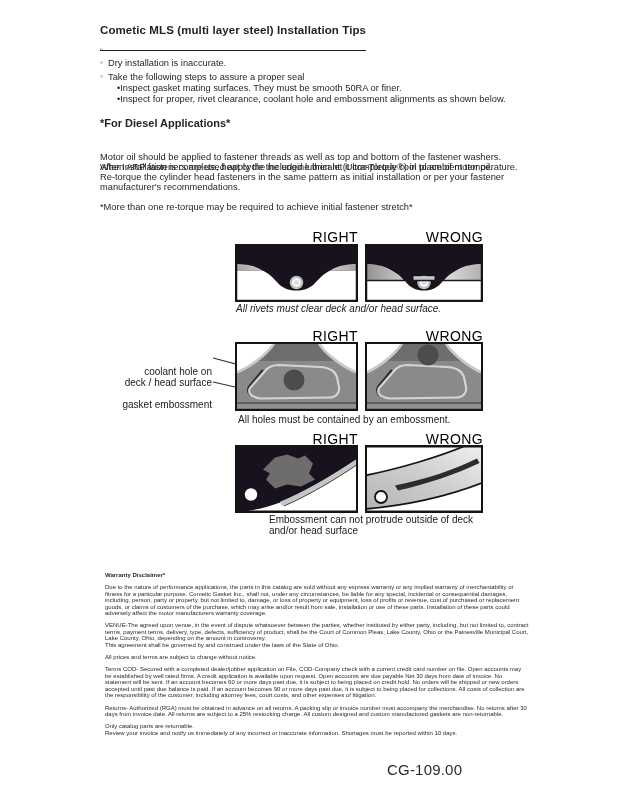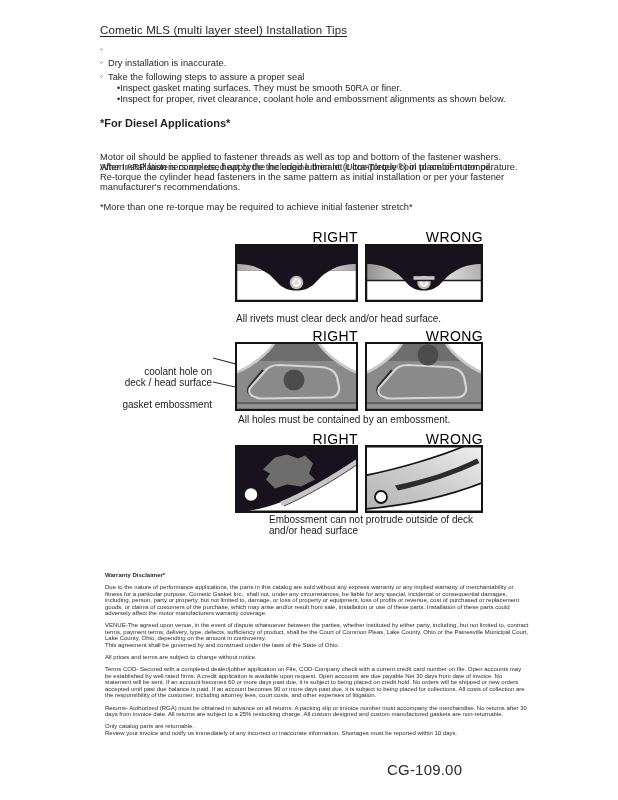--- a/index.html
+++ b/index.html
@@ -2,21 +2,21 @@
 <html><head>
 <meta charset="utf-8">
 <style>
   html,body{margin:0;padding:0;}
   body{background:#e8e8e8;font-family:"Liberation Sans","DejaVu Sans",sans-serif;}
   .page{position:relative;width:618px;height:800px;background:#ffffff;margin:0 auto;overflow:hidden;color:#231f20;}
 
   .abs{position:absolute;}
 
   
-  .title{left:100px;top:24px;font-size:11.5px;font-weight:normal;border-bottom:1.6px solid #231f20;padding-bottom:0;letter-spacing:.1px;}
+  .title{left:100px;top:24px;font-size:11.5px;font-weight:bold;border-bottom:1.6px solid #231f20;padding-bottom:14px;letter-spacing:.1px;}
 
   
   .bullets{left:100px;top:45px;font-size:9.3px;line-height:12.4px;}
   .bullets .li{display:flex;align-items:baseline;}
   .marker-o{width:8px;font-size:8px;position:relative;top:-1px;}
   .subbullets{left:117px;top:82.5px;font-size:9.3px;line-height:11.8px;}
   .marker-dot{width:7px;font-size:9px;}
 
   
   .diesel-h{left:100px;top:117px;font-size:11px;font-weight:bold;}
@@ -118,21 +118,21 @@
       <path d="M0,0 H118 V20 C104,20 97,22.5 87,29 C76,36 75,46.5 59,46.5 C43,46.5 42,36 31,29 C21,22.5 14,20 0,20 Z" fill="#18121f"></path>
       <circle cx="59" cy="38.5" r="6.8" fill="#bdbdbd"></circle>
       <circle cx="59" cy="38.5" r="4.4" fill="#ffffff"></circle>
       <circle cx="59" cy="38.5" r="2.6" fill="#dcdcdc"></circle>
       <rect x="48.5" y="32.2" width="21" height="4.3" fill="#c9c9c9"></rect>
       <line x1="0" y1="36.5" x2="118" y2="36.5" stroke="#1a1a1a" stroke-width="1.3"></line>
       <rect x="0" y="0" width="118" height="58" fill="none" stroke="#141414" stroke-width="4.5"></rect>
     </svg>
   </div>
 
-  <div class="abs cap" style="left:236px;top:313px;">All rivets must clear deck and/or head surface.</div>
+  <div class="abs cap" style="left:236px;top:303px;font-style:italic;">All rivets must clear deck and/or head surface.</div>
 
   <div class="abs dlabel" style="left:235px;top:328px;">RIGHT</div>
   <div class="abs dlabel" style="left:365px;top:328px;width:118px;">WRONG</div>
 
   <div class="abs sidelabel" style="top:343px;">
     <div>coolant hole on</div>
     <div>deck / head surface</div>
   </div>
   <div class="abs sidelabel" style="top:376px;">gasket embossment</div>
 

